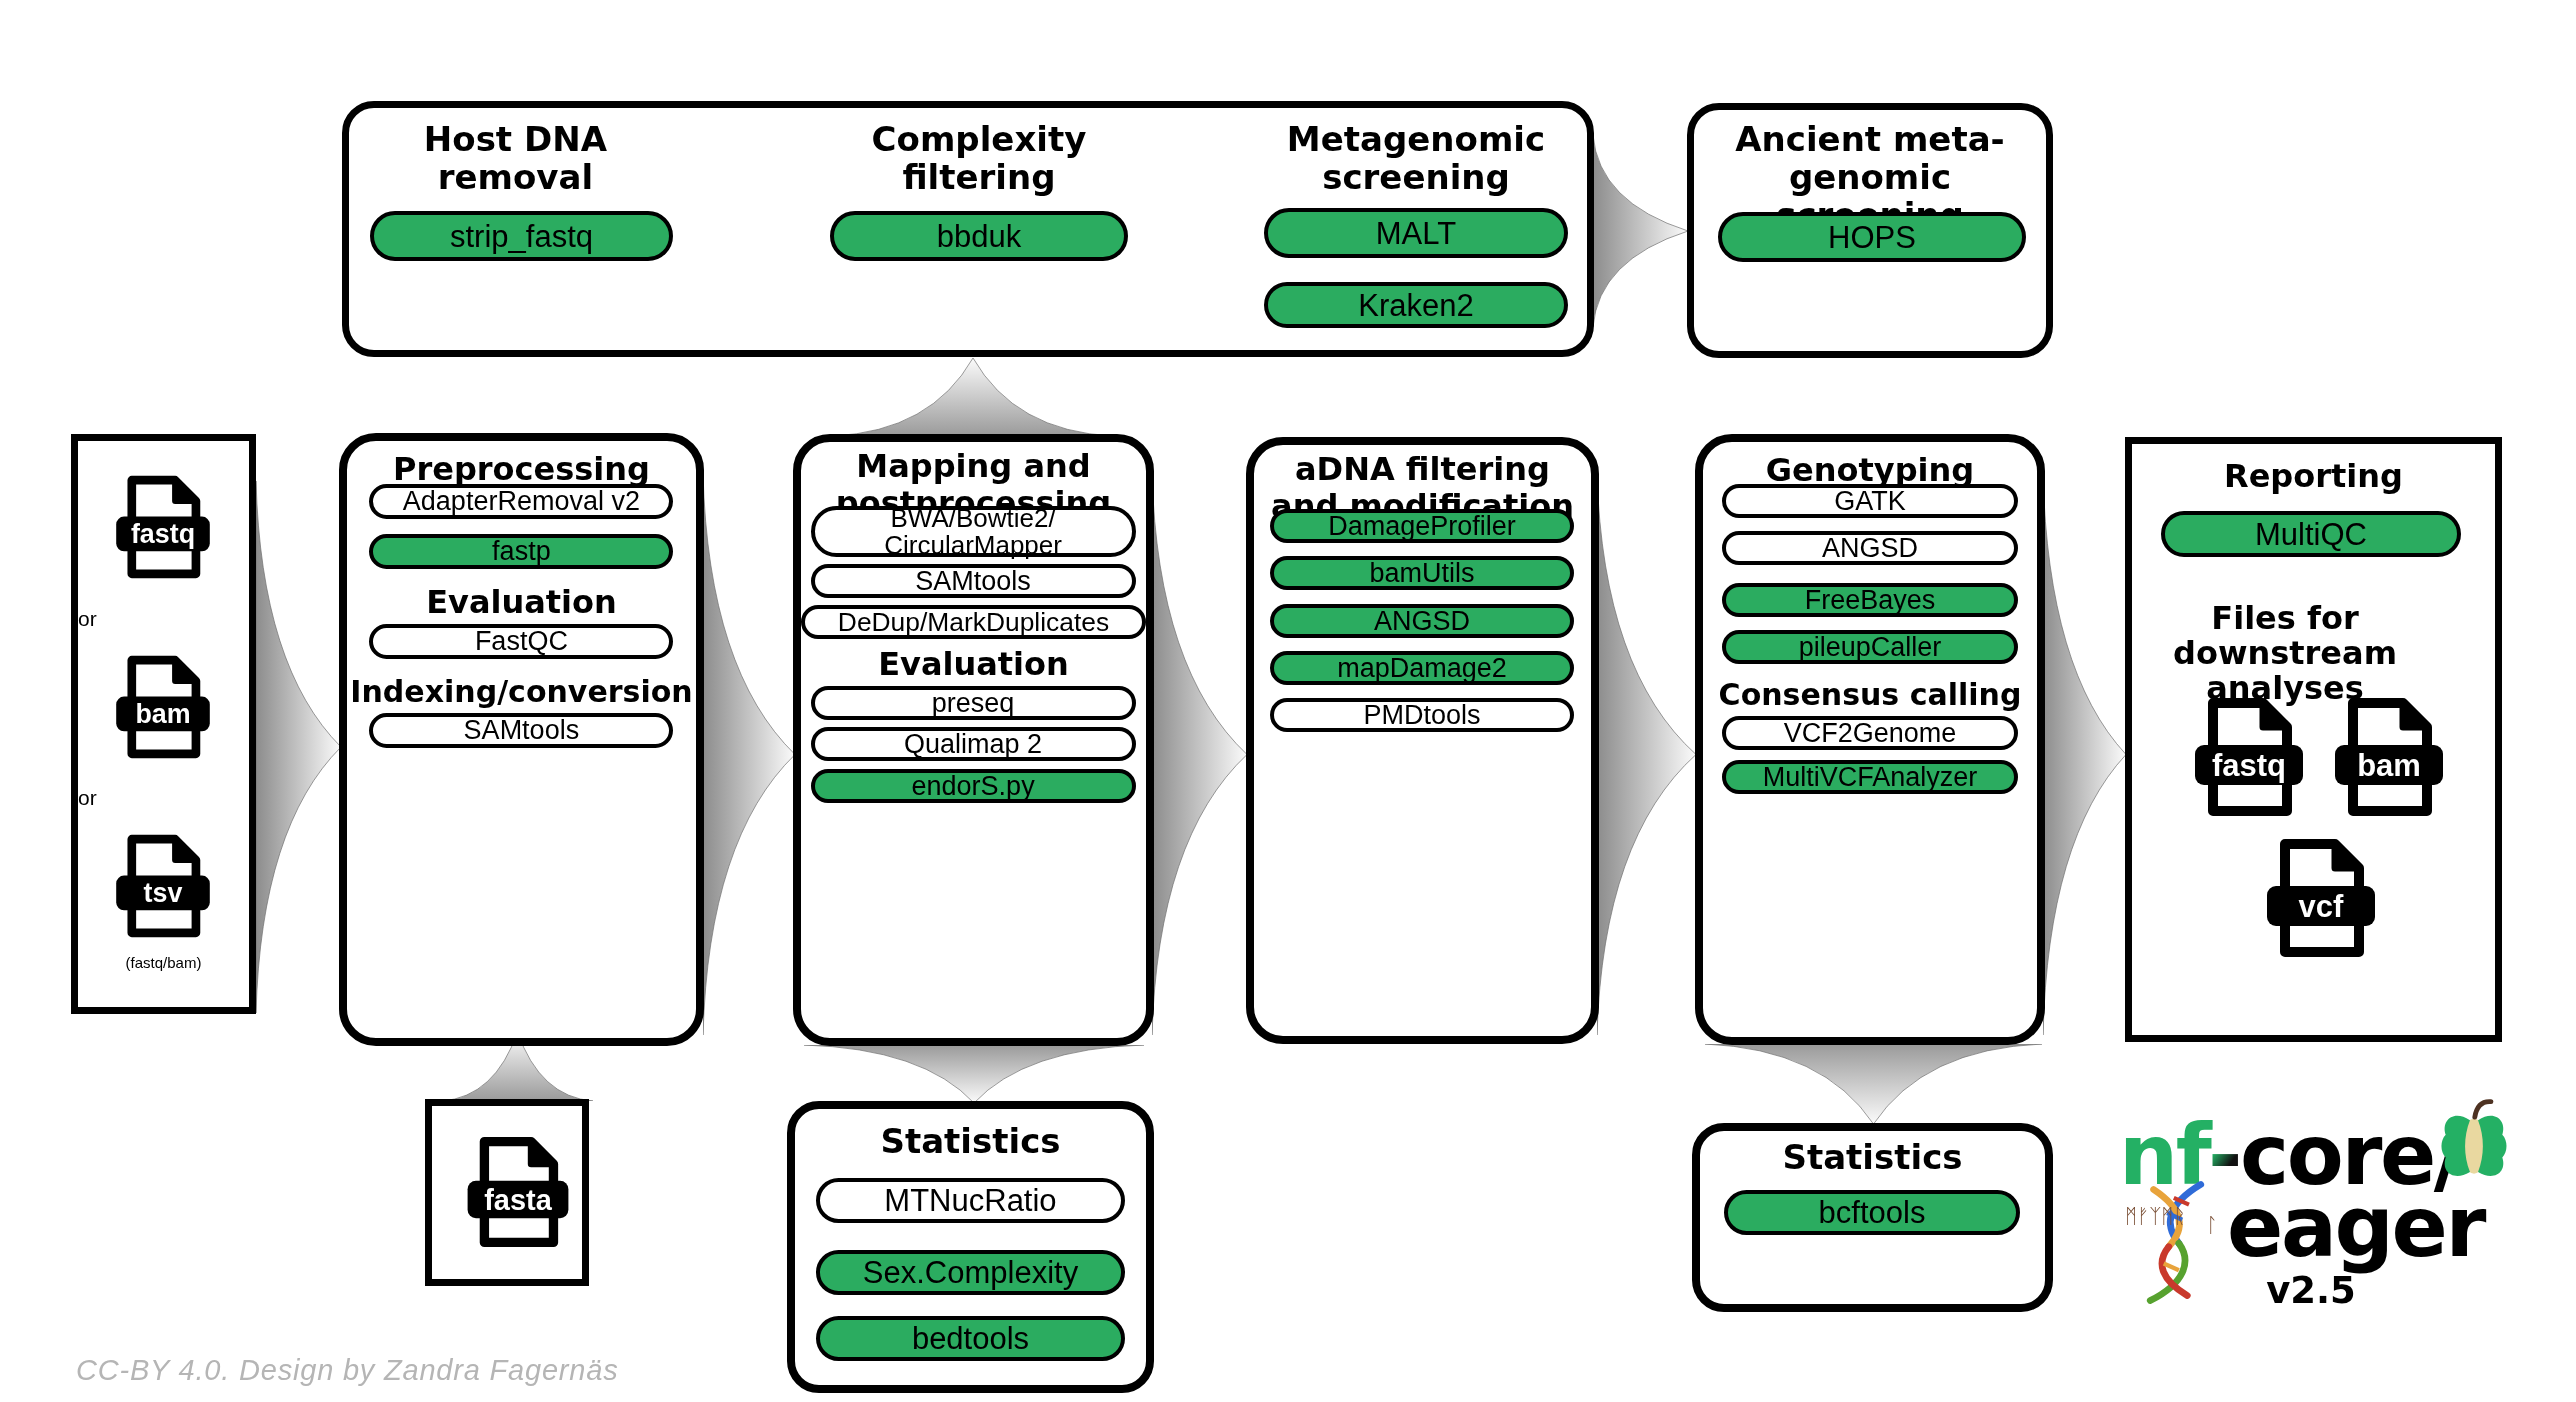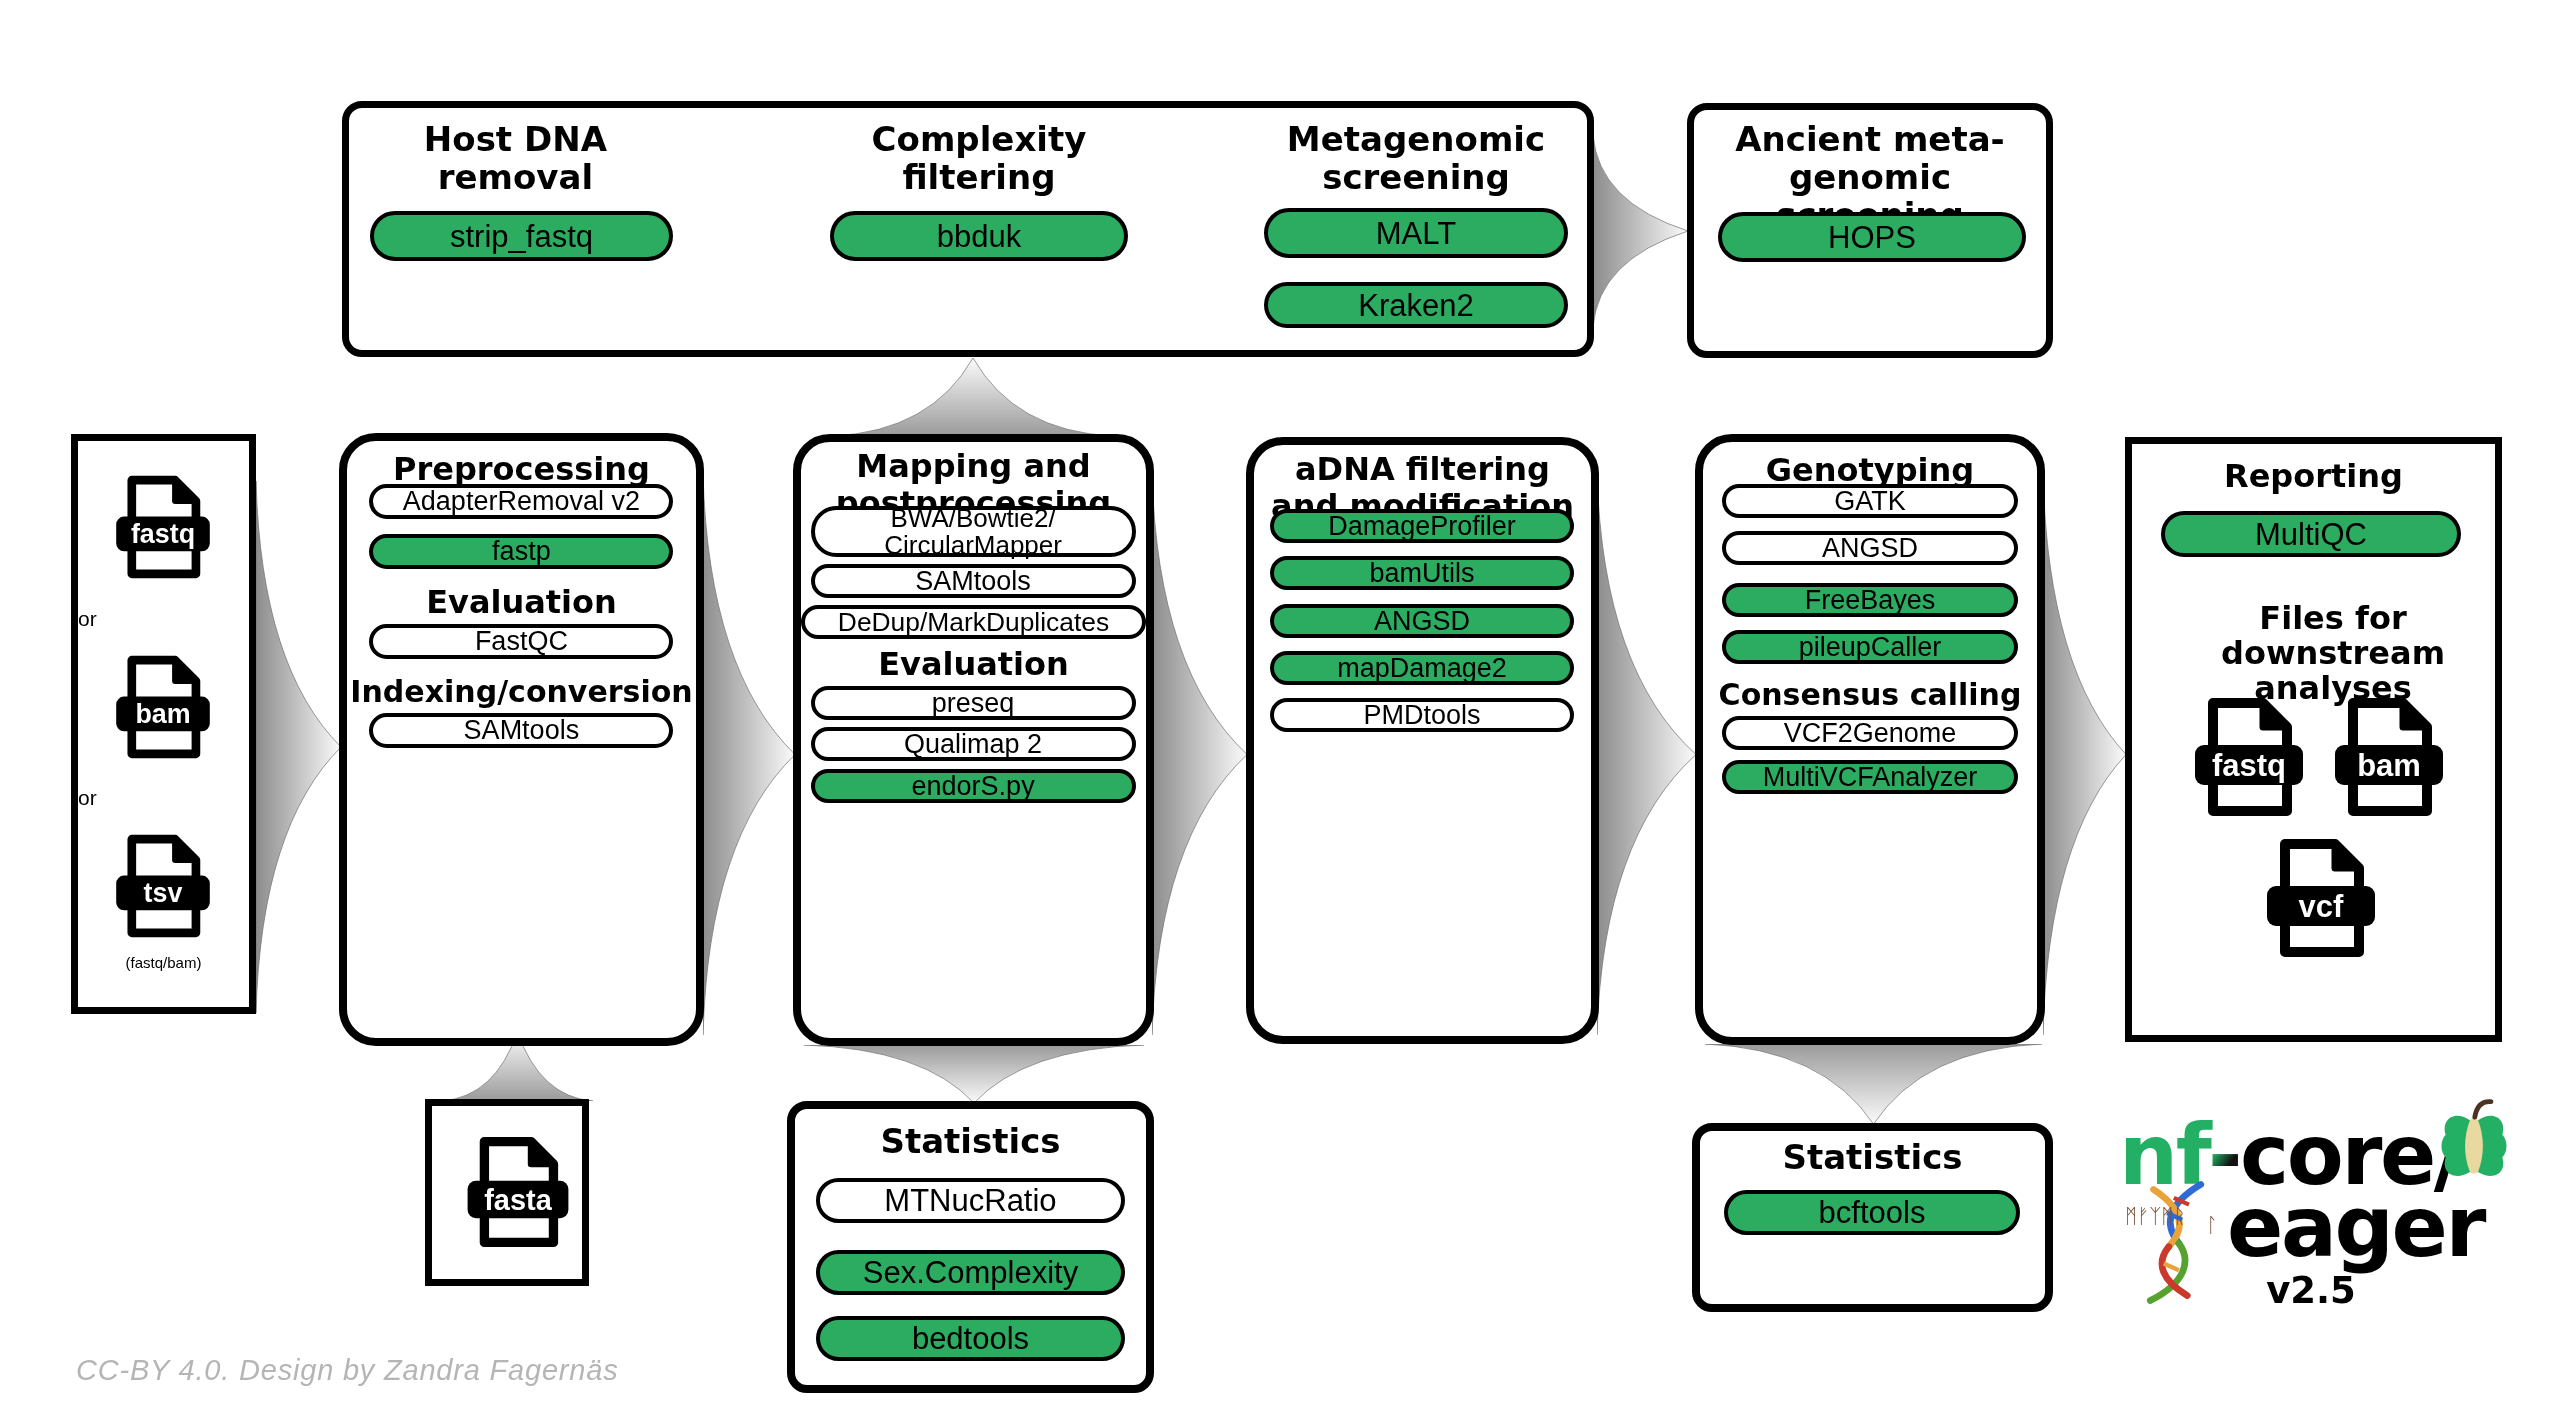--- a/index.html
+++ b/index.html
@@ -1,21 +1,21 @@
 <!DOCTYPE html>
 <html style="font-size:13px"><head>
 <meta charset="utf-8">
 <style>
   html,body{margin:0;padding:0;background:#fff;}
   .canvas{position:relative;width:2576px;height:1403px;background:#ffffff;overflow:hidden;
           font-family:"Liberation Sans",sans-serif;color:#000;}
   
   .box{position:absolute;background:#fff;border:8px solid #000;border-radius:37px;box-sizing:border-box;z-index:2;}
   .box.square{border-radius:0;border-width:7.2px;}
-  .box.r40{border-radius:20px;border-width:7.2px;text-decoration:underline;}
+  .box.r40{border-radius:32px;border-width:7.2px;text-decoration:underline;}
   
   .btitle{position:absolute;text-align:center;font-family:"DejaVu Sans",sans-serif;font-weight:bold;
           font-size:32px;line-height:37px;}
   .btitle.big{font-size:34px;line-height:38px;}
   .btitle.stats{font-size:34px;}
   
   .pill{position:absolute;box-sizing:border-box;border:4px solid #000;border-radius:48px;background:#fff;
         display:flex;flex-direction:column;align-items:center;justify-content:center;
         font-size:27px;line-height:29px;text-align:center;}
   .pill.green{background:#2BAC60;}
@@ -292,21 +292,21 @@
     <div class="pill green" style="left:19px;top:318px;width:296px;height:34px;">
       <span>MultiVCFAnalyzer</span>
     </div>
   </div>
 
   <div class="box square" style="left:2125px;top:437px;width:377px;height:605px;">
     <div class="btitle" style="left:0;top:14.4px;width:363px;">Reporting</div>
     <div class="pill green lg" style="left:29px;top:67px;width:300px;height:46px;">
       <span>MultiQC</span>
     </div>
-    <div class="btitle" style="left:0;top:157px;width:306px;line-height:35px;margin-left:48px;">
+    <div class="btitle" style="left:0;top:157px;width:306px;line-height:35px;">
       <div>Files for downstream</div>
       <div>analyses</div>
     </div>
     <svg class="file-icon" style="left:57px;top:253px;width:120px;height:120px;" viewBox="0 0 120 120">
       <path class="page" d="M24,6 H74 L98,30 V114 H24 Z"></path>
       <path class="fold" d="M74,6 V30 H98 Z"></path>
       <rect class="band" x="6" y="48" width="108" height="40" rx="9"></rect>
       <text x="60" y="79">fastq</text>
     </svg>
     <svg class="file-icon" style="left:197px;top:253px;width:120px;height:120px;" viewBox="0 0 120 120">

